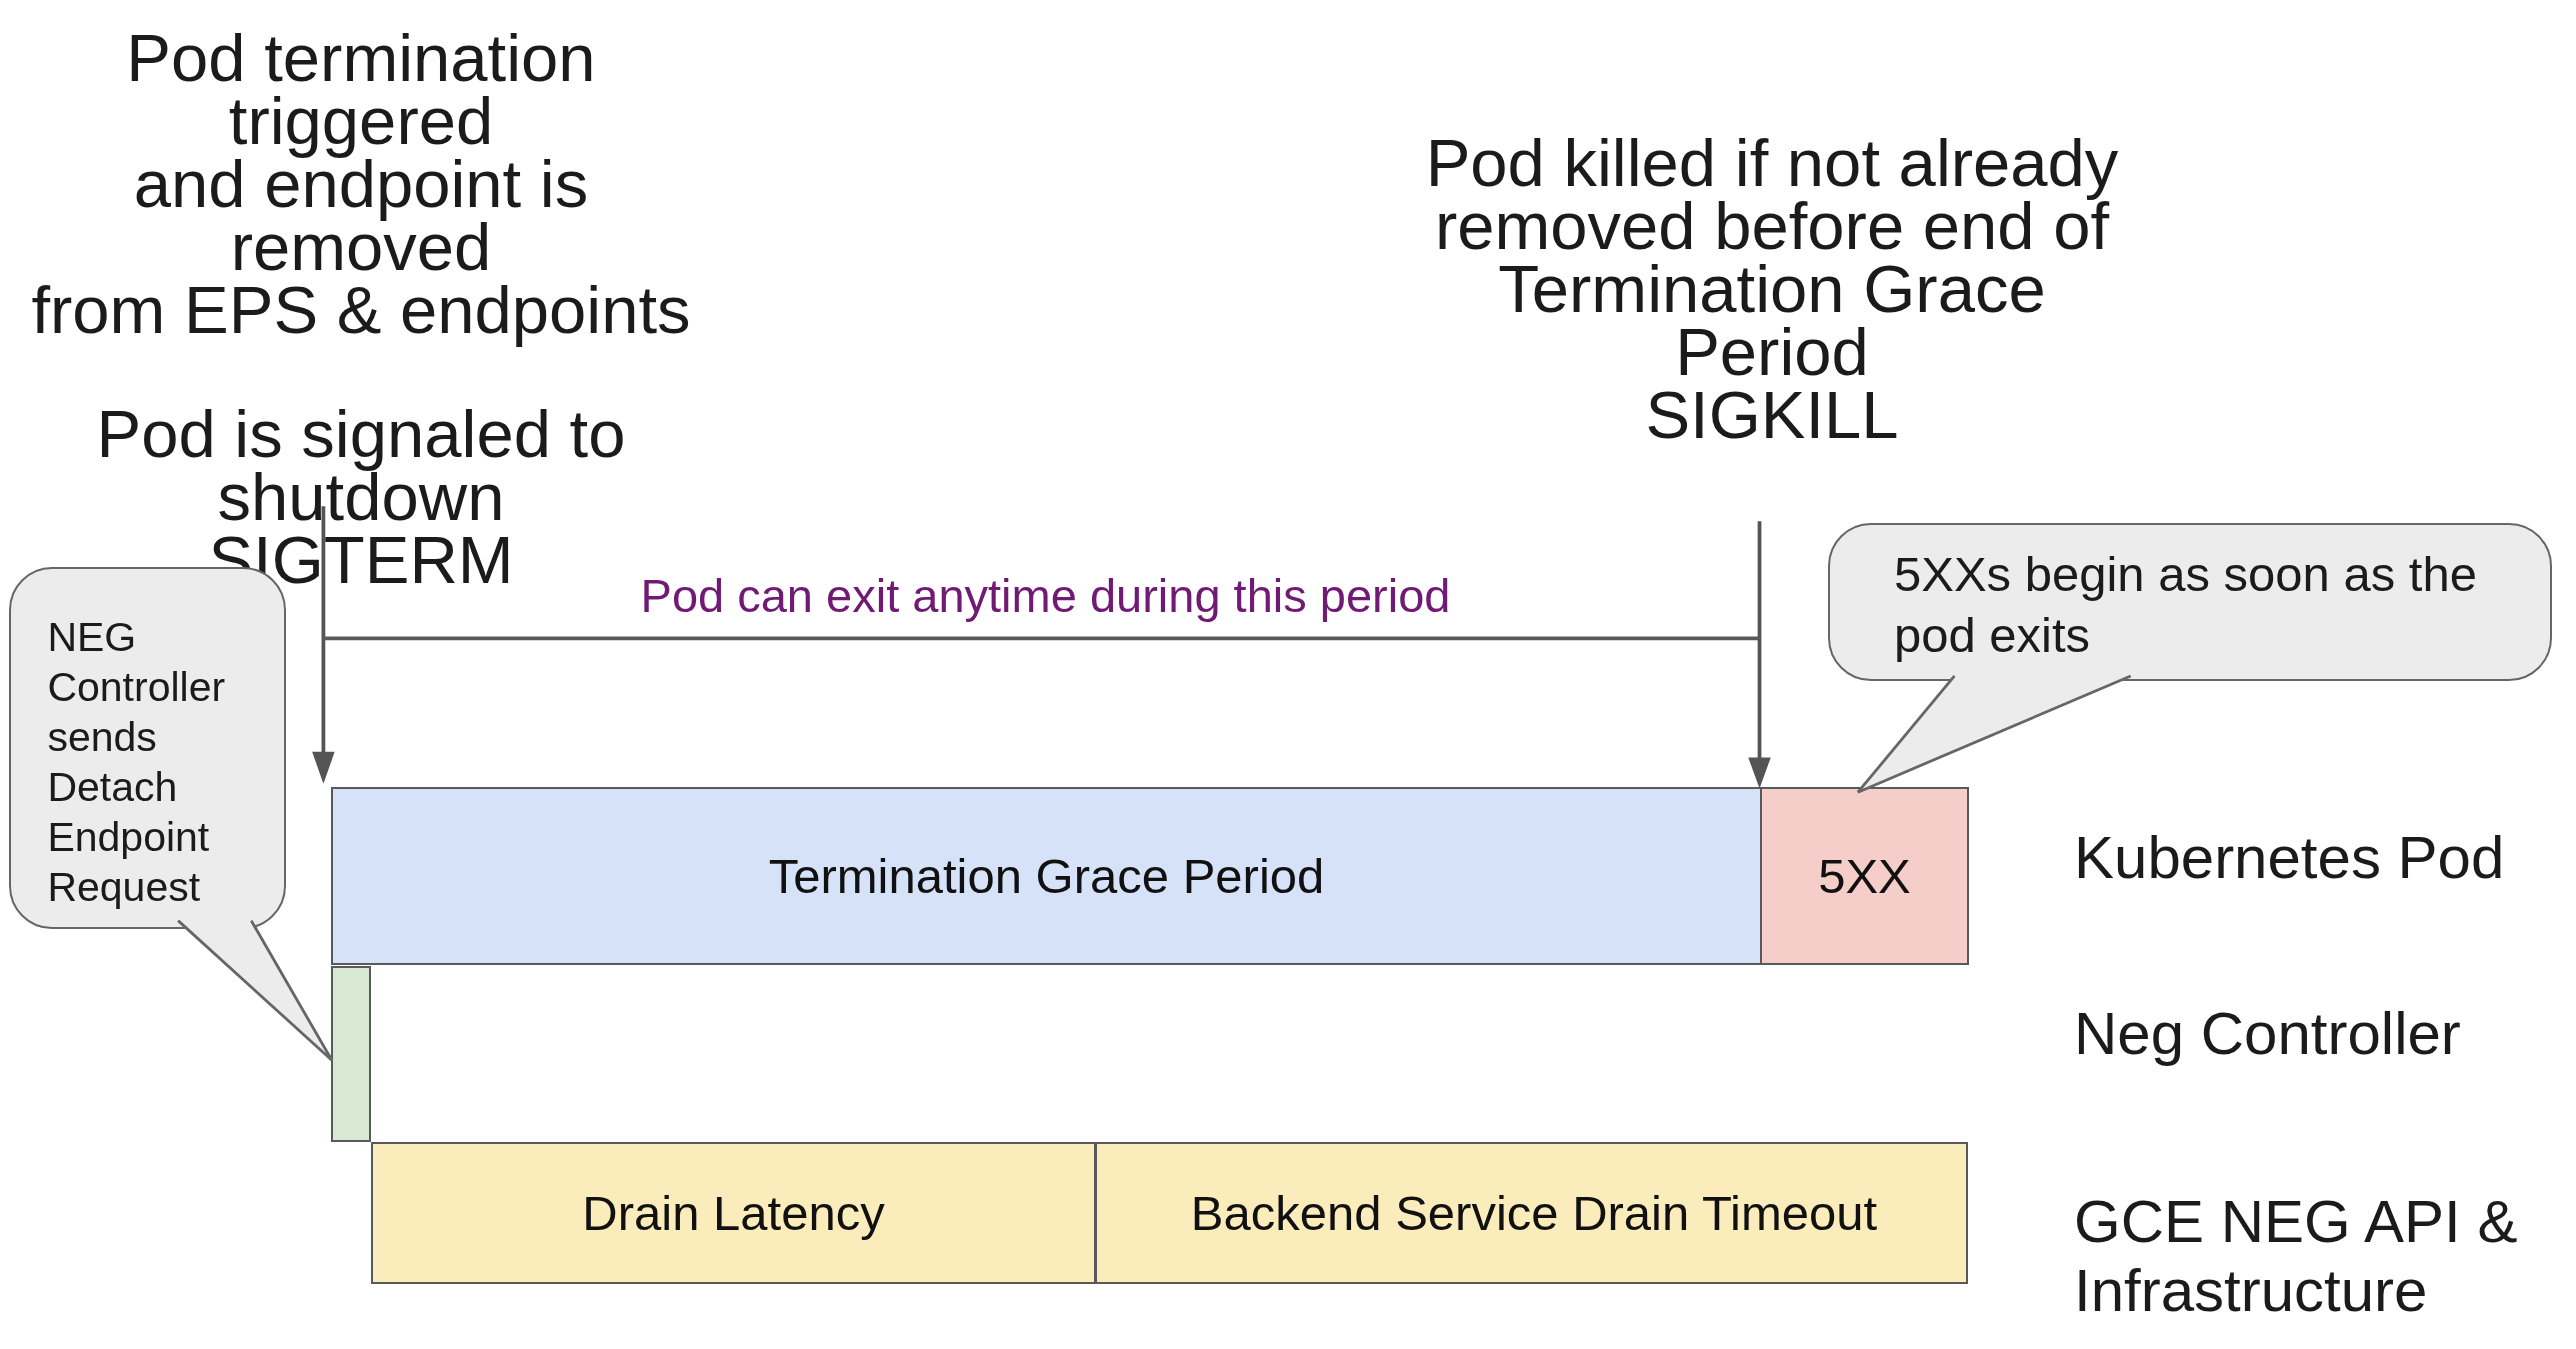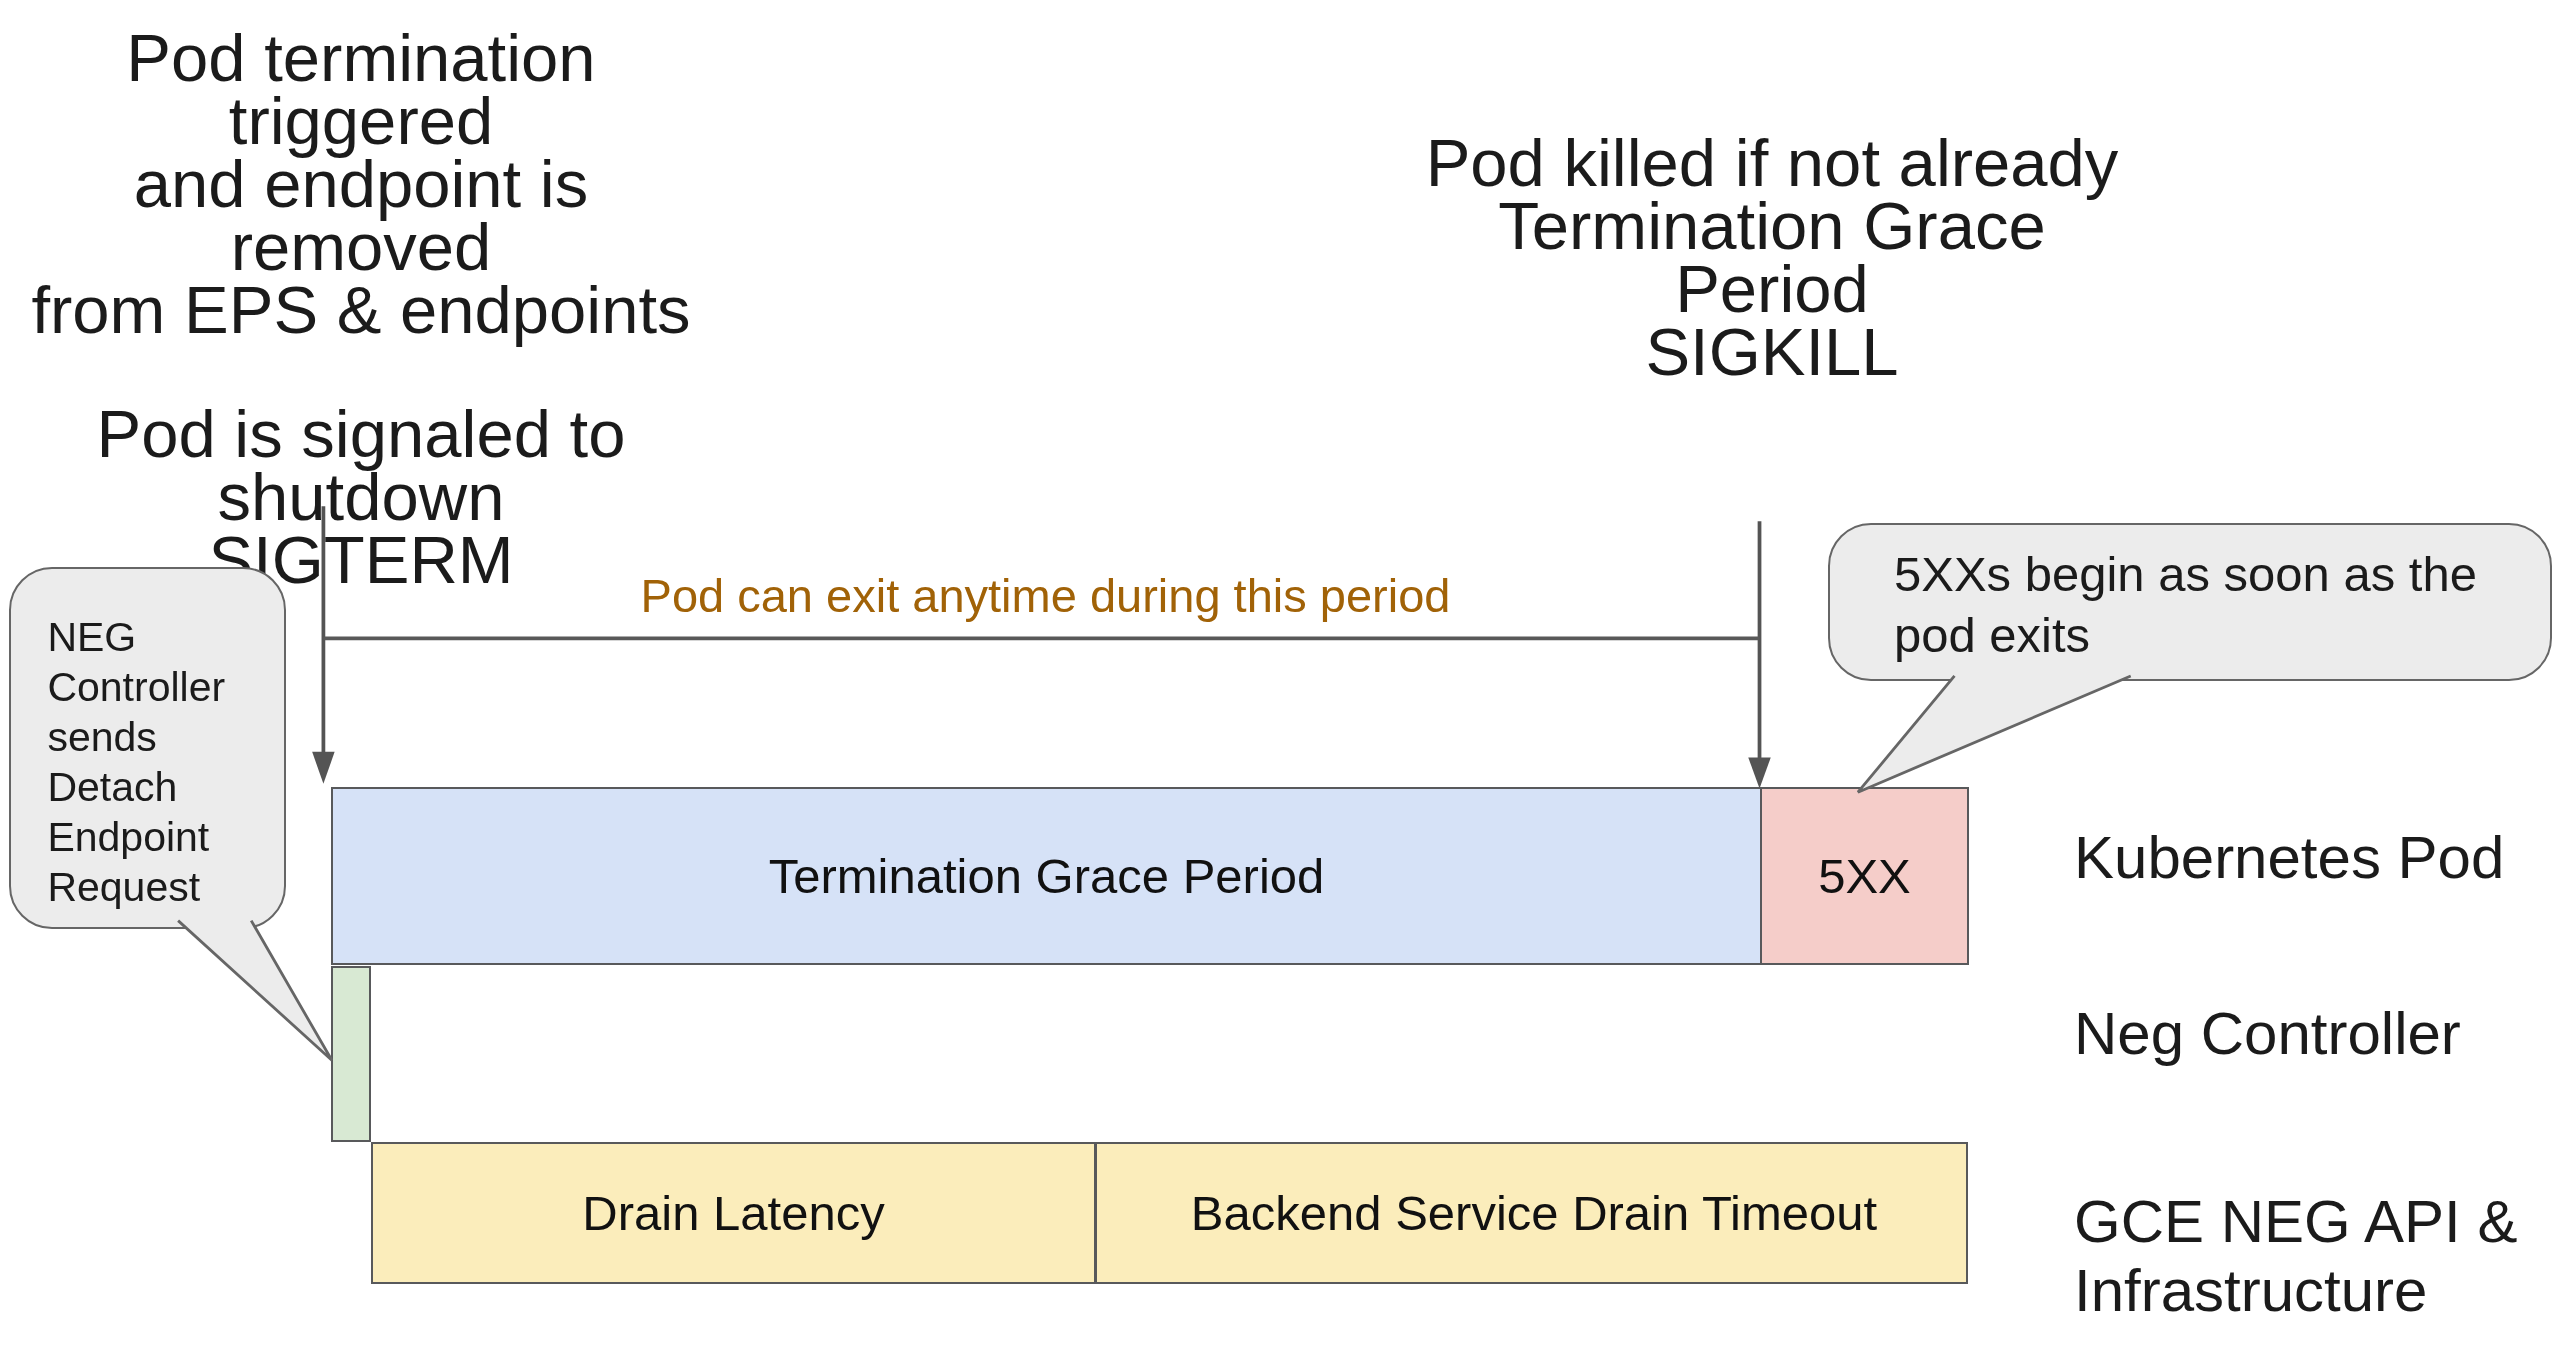--- a/index.html
+++ b/index.html
@@ -19,21 +19,21 @@
     font-size:67px;
     line-height:63px;
     color:#1b1b1b;
   }
   .note .para2{margin-top:61px;}
   
   .period-label{
     font-size:47px;
     line-height:56px;
     text-align:center;
-    color:#a16207;
+    color:#701a75;
   }
   
   .bar{
     box-sizing:border-box;
     border:2.8px solid #58595b;
     display:flex;
     align-items:center;
     justify-content:center;
     font-size:49px;
     color:#111;
@@ -93,20 +93,21 @@
   <div class="abs note" style="left:14px;top:26px;width:694px;">
     <div>Pod termination triggered</div>
     <div>and endpoint is removed</div>
     <div>from EPS &amp; endpoints</div>
     <div class="para2">Pod is signaled to shutdown</div>
     <div>SIGTERM</div>
   </div>
 
   <div class="abs note" style="left:1425px;top:131px;width:694px;">
     <div>Pod killed if not already</div>
+    <div>removed before end of</div>
     <div>Termination Grace Period</div>
     <div>SIGKILL</div>
   </div>
 
   <div class="abs period-label" style="left:605px;top:568px;width:881px;">Pod can exit anytime during this period</div>
 
   <div class="abs bubble" style="left:9.4px;top:567px;width:277px;height:362px;">
     <div class="bubble-text-left">
       <div>NEG</div>
       <div>Controller</div>

